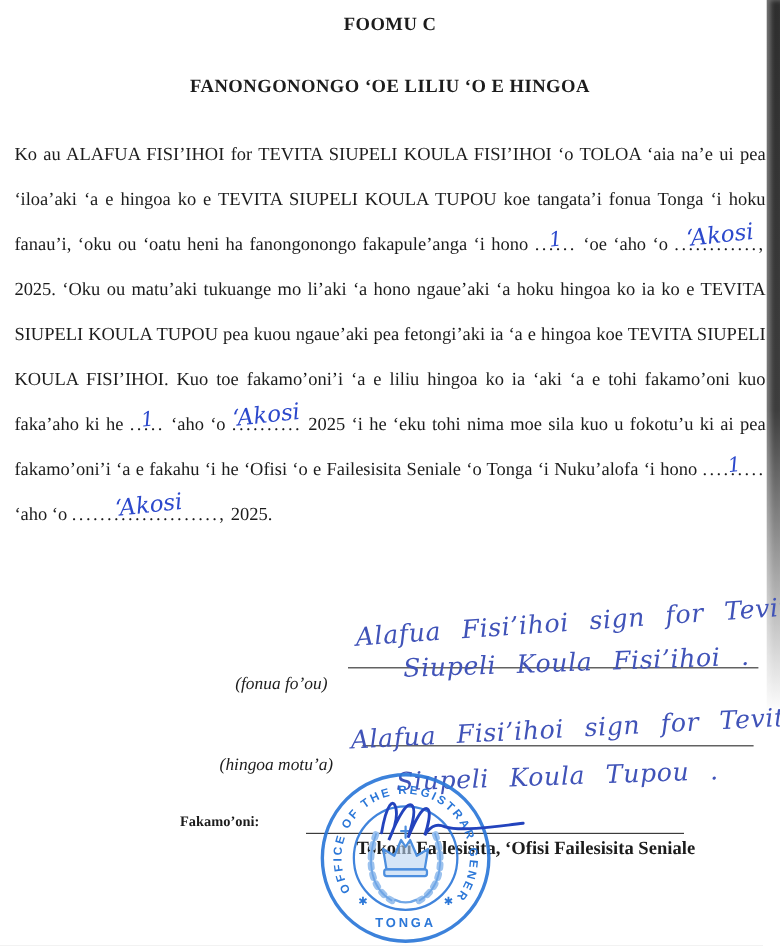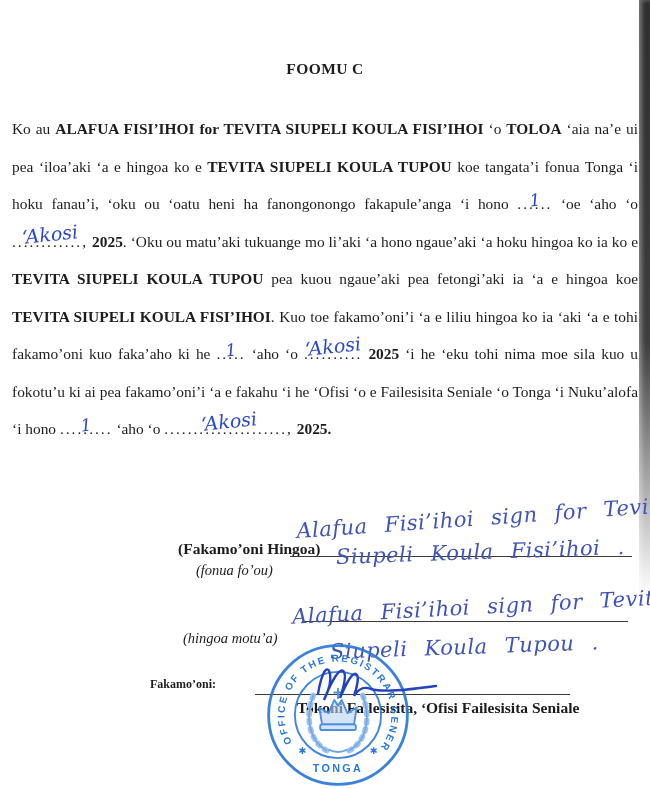--- a/index.html
+++ b/index.html
@@ -8,29 +8,29 @@
     font-family:"Liberation Serif", serif;color:#1c1c1c;overflow:hidden;
     margin:0 auto;
   }
   .scan-edge{
     position:absolute;right:0;top:0;width:11px;height:620px;
     background:linear-gradient(to bottom,#2e2e2e 0%,#3d3d3d 55%,rgba(80,80,80,0) 96%);
     box-shadow:inset 3px 0 4px rgba(255,255,255,.35);
   }
   .title,.subtitle{
     position:absolute;left:0;width:100%;text-align:center;
-    font-weight:bold;font-size:15.5px;letter-spacing:.4px;margin-top:48px;
+    font-weight:bold;font-size:15.5px;letter-spacing:.4px;
   }
   .title{top:12px;}
   .subtitle{top:64px;}
   .body-text{
     position:absolute;left:12px;right:12px;top:110px;margin:0;
     font-size:15.4px;line-height:37.5px;text-align:justify;
   }
-  .seg-b{font-weight:bold;}
+  .seg-b{font-weight:normal;}
   .dots{position:relative;letter-spacing:2px;white-space:nowrap;}
   .hw-mark{
     position:absolute;left:50%;bottom:6px;
     transform:translateX(-50%) rotate(-6deg);
     color:#2c49cc;font-family:"DejaVu Serif", serif;font-style:italic;
     font-size:19px;line-height:1;white-space:nowrap;letter-spacing:0;
   }
   .hw-day{font-size:17px;bottom:3px;}
   .sig-label{position:absolute;font-weight:bold;font-size:15.5px;white-space:nowrap;}
   .sig-sublabel{position:absolute;font-style:italic;font-size:14.5px;white-space:nowrap;}
@@ -56,24 +56,24 @@
   .scribble{position:absolute;left:314px;top:660px;}
 </style>
 </head>
 <body>
 
 <div class="page">
 
   <div class="scan-edge"></div>
 
   <div class="title">FOOMU C</div>
+  <div class="subtitle">FANONGONONGO ‘OE LILIU ‘O E HINGOA</div>
 
   <p class="body-text" id="paragraph"><span>Ko au </span><span class="seg-b">ALAFUA FISI’IHOI for TEVITA SIUPELI KOULA FISI’IHOI</span><span> ‘o </span><span class="seg-b">TOLOA</span><span> ‘aia na’e ui pea ‘iloa’aki ‘a e hingoa ko e </span><span class="seg-b">TEVITA SIUPELI KOULA TUPOU</span><span> koe tangata’i fonua Tonga ‘i hoku fanau’i, ‘oku ou ‘oatu heni ha fanongonongo fakapule’anga ‘i hono </span><span class="dots">......<span class="hw-mark hw-day">1</span></span><span> ‘oe ‘aho ‘o </span><span class="dots">............,<span class="hw-mark">‘Akosi</span></span><span> </span><span class="seg-b">2025</span><span>. ‘Oku ou matu’aki tukuange mo li’aki ‘a hono ngaue’aki ‘a hoku hingoa ko ia ko e </span><span class="seg-b">TEVITA SIUPELI KOULA TUPOU</span><span> pea kuou ngaue’aki pea fetongi’aki ia ‘a e hingoa koe </span><span class="seg-b">TEVITA SIUPELI KOULA FISI’IHOI</span><span>.  Kuo toe fakamo’oni’i ‘a e liliu hingoa ko ia ‘aki ‘a e tohi fakamo’oni kuo faka’aho ki he </span><span class="dots">.....<span class="hw-mark hw-day">1</span></span><span> ‘aho ‘o </span><span class="dots">..........<span class="hw-mark">‘Akosi</span></span><span> </span><span class="seg-b">2025</span><span> ‘i he ‘eku tohi nima moe sila kuo u fokotu’u ki ai pea fakamo’oni’i ‘a e fakahu ‘i he ‘Ofisi ‘o e Failesisita Seniale ‘o Tonga ‘i Nuku’alofa ‘i hono </span><span class="dots">.........<span class="hw-mark hw-day">1</span></span><span> ‘aho ‘o </span><span class="dots">.....................,<span class="hw-mark">‘Akosi</span></span><span> </span><span class="seg-b">2025.</span></p>
 
-  <div class="sig-label b1-label">(Fakamo’oni Hingoa)</div>
   <div class="sig-sublabel b1-sub">(fonua fo’ou)</div>
   <div class="sig-line line1"></div>
   <div class="hw hw-b1-1">Alafua Fisi’ihoi sign for Tevita</div>
   <div class="hw hw-b1-2">Siupeli Koula Fisi’ihoi .</div>
 
   <div class="sig-sublabel b2-sub">(hingoa motu’a)</div>
   <div class="sig-line line2"></div>
   <div class="hw hw-b2-1">Alafua Fisi’ihoi sign for Tevita</div>
   <div class="hw hw-b2-2">Siupeli Koula Tupou .</div>
 

